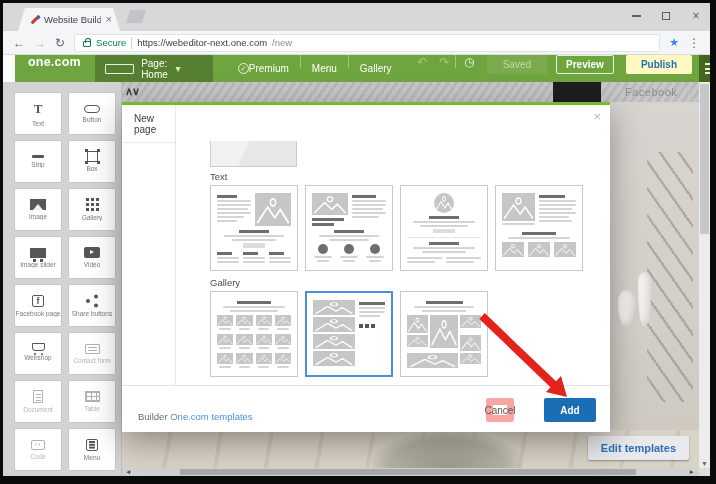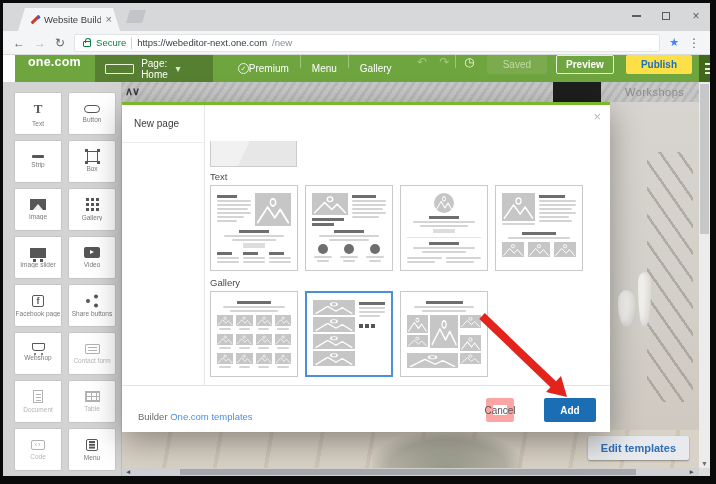--- a/index.html
+++ b/index.html
@@ -43,21 +43,21 @@
 .pagesel span{font-size:10px;flex:1}
 .caret{font-size:8px;color:#d9e8c6}
 .tbitem{font-size:10px;display:flex;align-items:center;padding:0 11px;height:27px}
 .tbsep{width:1px;height:13px;background:rgba(255,255,255,.35)}
 .premicon{width:11px;height:11px;border:1.2px solid #e8f2dc;border-radius:50%;display:flex;align-items:center;justify-content:center;font-size:7px;color:#e8f2dc}
 .spacer{flex:1}
 .undoredo{font-size:12px;color:#a4c77e;padding:0 6px}
 .histicon{font-size:12px;color:#e8f2dc;padding:0 8px}
 .btn-saved{background:#7cab4f;color:#c3dba5;font-size:10px;padding:4px 16px;border-radius:2px;margin:0 4px}
 .btn-preview{border:1px solid #e7f0da;color:#fff;font-size:10px;font-weight:700;padding:3px 9px;border-radius:2px;margin:0 5px}
-.btn-publish{background:#fde047;color:#1f6fb5;font-size:10px;font-weight:700;padding:4px 15px;border-radius:2px;margin:0 7px}
+.btn-publish{background:#fef9c3;color:#1f6fb5;font-size:10px;font-weight:700;padding:4px 15px;border-radius:2px;margin:0 7px}
 .burger{width:23px;height:27px;background:#44671f;margin-left:auto;display:flex;flex-direction:column;align-items:center;justify-content:center;gap:2.5px;flex:0 0 auto}
 .burger i{width:12px;height:2px;background:#e9f1de;display:block}
 
 
 .main{position:absolute;left:0;top:79px;width:707px;height:394px;background:#e9e7e4}
 
 
 .sidebar{position:absolute;left:0;top:0;width:119px;height:394px;background:#d3d3d3;border-right:1px solid #bfbfbf}
 .tiles{position:absolute;left:11px;top:10px;display:grid;grid-template-columns:48px 48px;gap:5px 6px}
 .tile{width:48px;height:43px;background:#fff;border:1px solid #c6c6c6;border-radius:2px;display:flex;flex-direction:column;align-items:center;justify-content:center;gap:3px;cursor:pointer}
@@ -113,21 +113,21 @@
 .vthumb{position:absolute;left:1px;top:2px;width:9px;height:150px;background:#c5c7c9}
 .varrow{position:absolute;left:2px;bottom:1px;font-size:7px;color:#6d6d6d}
 .hscroll{position:absolute;left:119px;top:386px;width:577px;height:8px;background:#cfd1d2}
 .hthumb{position:absolute;left:58px;top:1px;width:456px;height:6px;background:#a7a9ab}
 .harrow{position:absolute;top:0;font-size:6.5px;color:#4c4c4c;line-height:8px}
 .corner{position:absolute;left:696px;top:386px;width:11px;height:8px;background:#dddddd}
 
 
 .modal{position:absolute;left:119px;top:99px;width:488px;height:330px;background:#fff;border-top:3px solid #79b72e;box-shadow:0 10px 30px rgba(0,0,0,.35);z-index:10}
 .mclose{position:absolute;right:9px;top:4px;font-size:13px;color:#b9b9b9;cursor:pointer}
-.mtabs{position:absolute;left:0;top:0;width:83px;height:280px;border-right:1px solid #e6e6e6}
+.mtabs{position:absolute;left:0;top:0;width:54px;height:280px;border-right:1px solid #e6e6e6}
 .mtab{height:38px;display:flex;align-items:center;padding-left:12px;font-size:10px;color:#3c3c3c;border-bottom:1px solid #ececec;cursor:pointer}
 .mtitle{position:absolute;left:88px;top:11px;font-size:13px;color:#4a4a4a}
 .partial{position:absolute;left:88px;top:36px;width:87px;height:26px;background:linear-gradient(115deg,#f1f1f1 0 40%,#e7e7e7 40% 100%);border:1px solid #cccccc;border-top:none}
 .seclabel{font-size:9.5px;color:#4a4a4a;position:absolute;left:88px}
 .thumb{position:absolute;width:88px;height:86px;background:#fff;border:1px solid #c9c9c9;padding:7px 6px;overflow:hidden;cursor:pointer}
 .thumb.selected{border:2px solid #4a90d9}
 .r{display:flex;gap:4px}
 .c{flex:1;min-width:0}
 .l{height:2px;background:#d4d4d4;margin:2px 0;border-radius:1px}
 .dd{height:3px;background:#6e6e6e;margin:2px 0}
@@ -297,21 +297,21 @@
             <span class="tile-icon icon-menu"></span>
             <span class="tile-label">Menu</span>
           </div>
         </div>
     </div>
 
     <div class="stage">
       <div class="sitehead"></div>
       <div class="sitelogo">∧∨</div>
       <div class="siteblackbox"></div>
-      <div class="sitenav">Workshops</div>
+      <div class="sitenav">Facebook</div>
       <div class="shelf"></div>
       <div class="vase vase1"></div>
       <div class="vase vase2"></div>
       <div class="floor"></div>
       <div class="plant"></div>
       <div class="edit-template">Edit templates</div>
     </div>
 
     <div class="vscroll">
       <div class="vthumb"></div>

